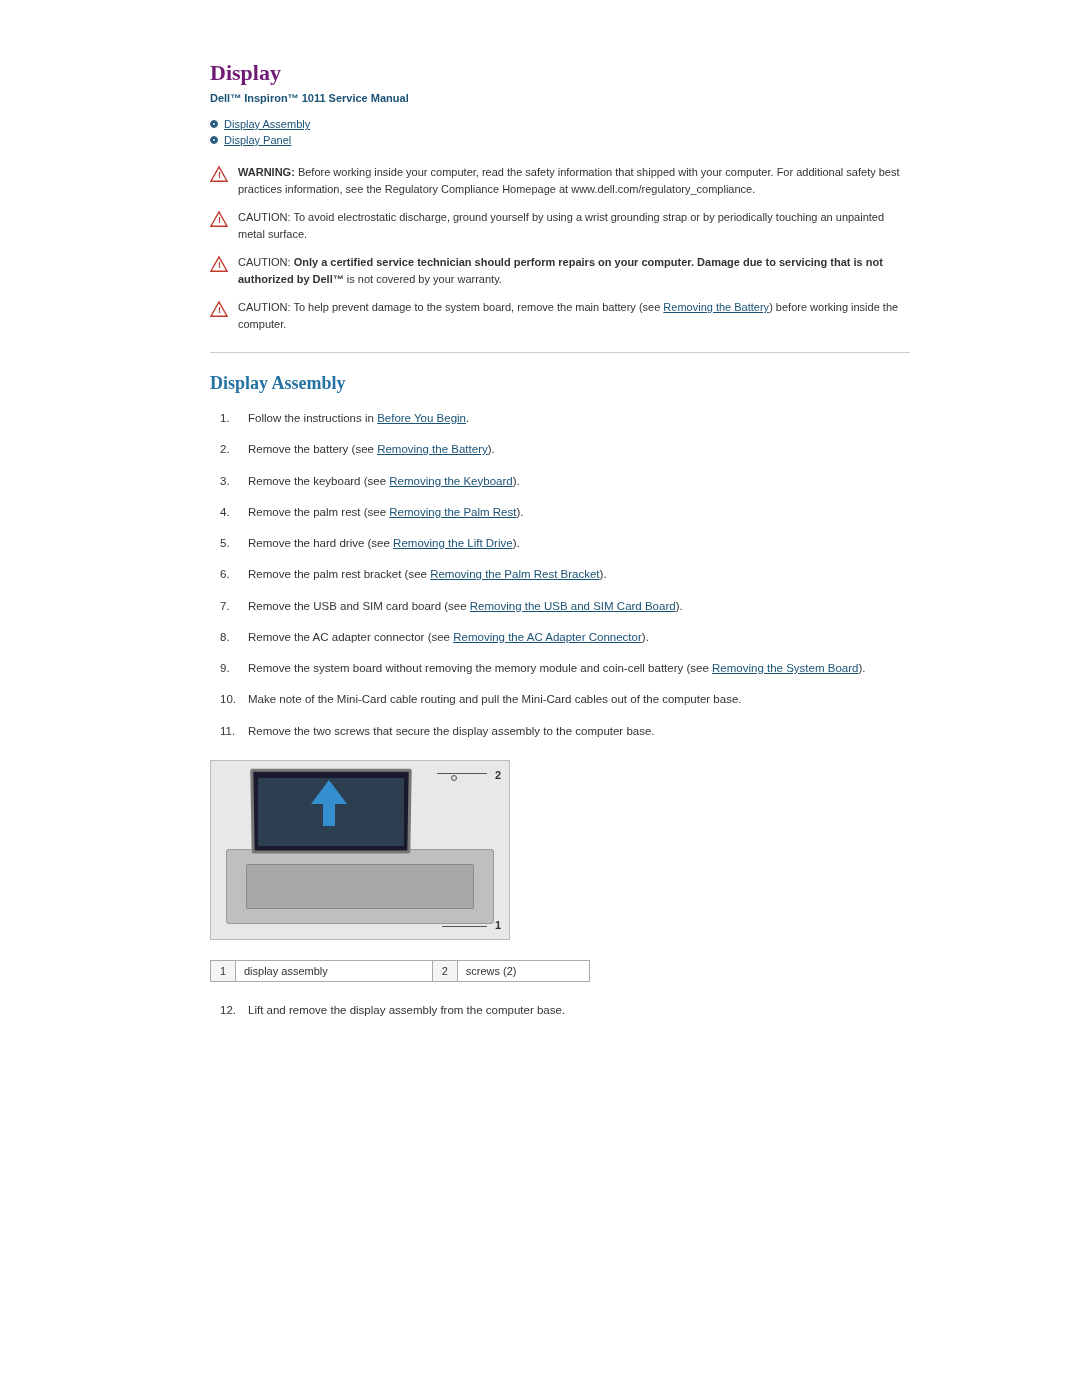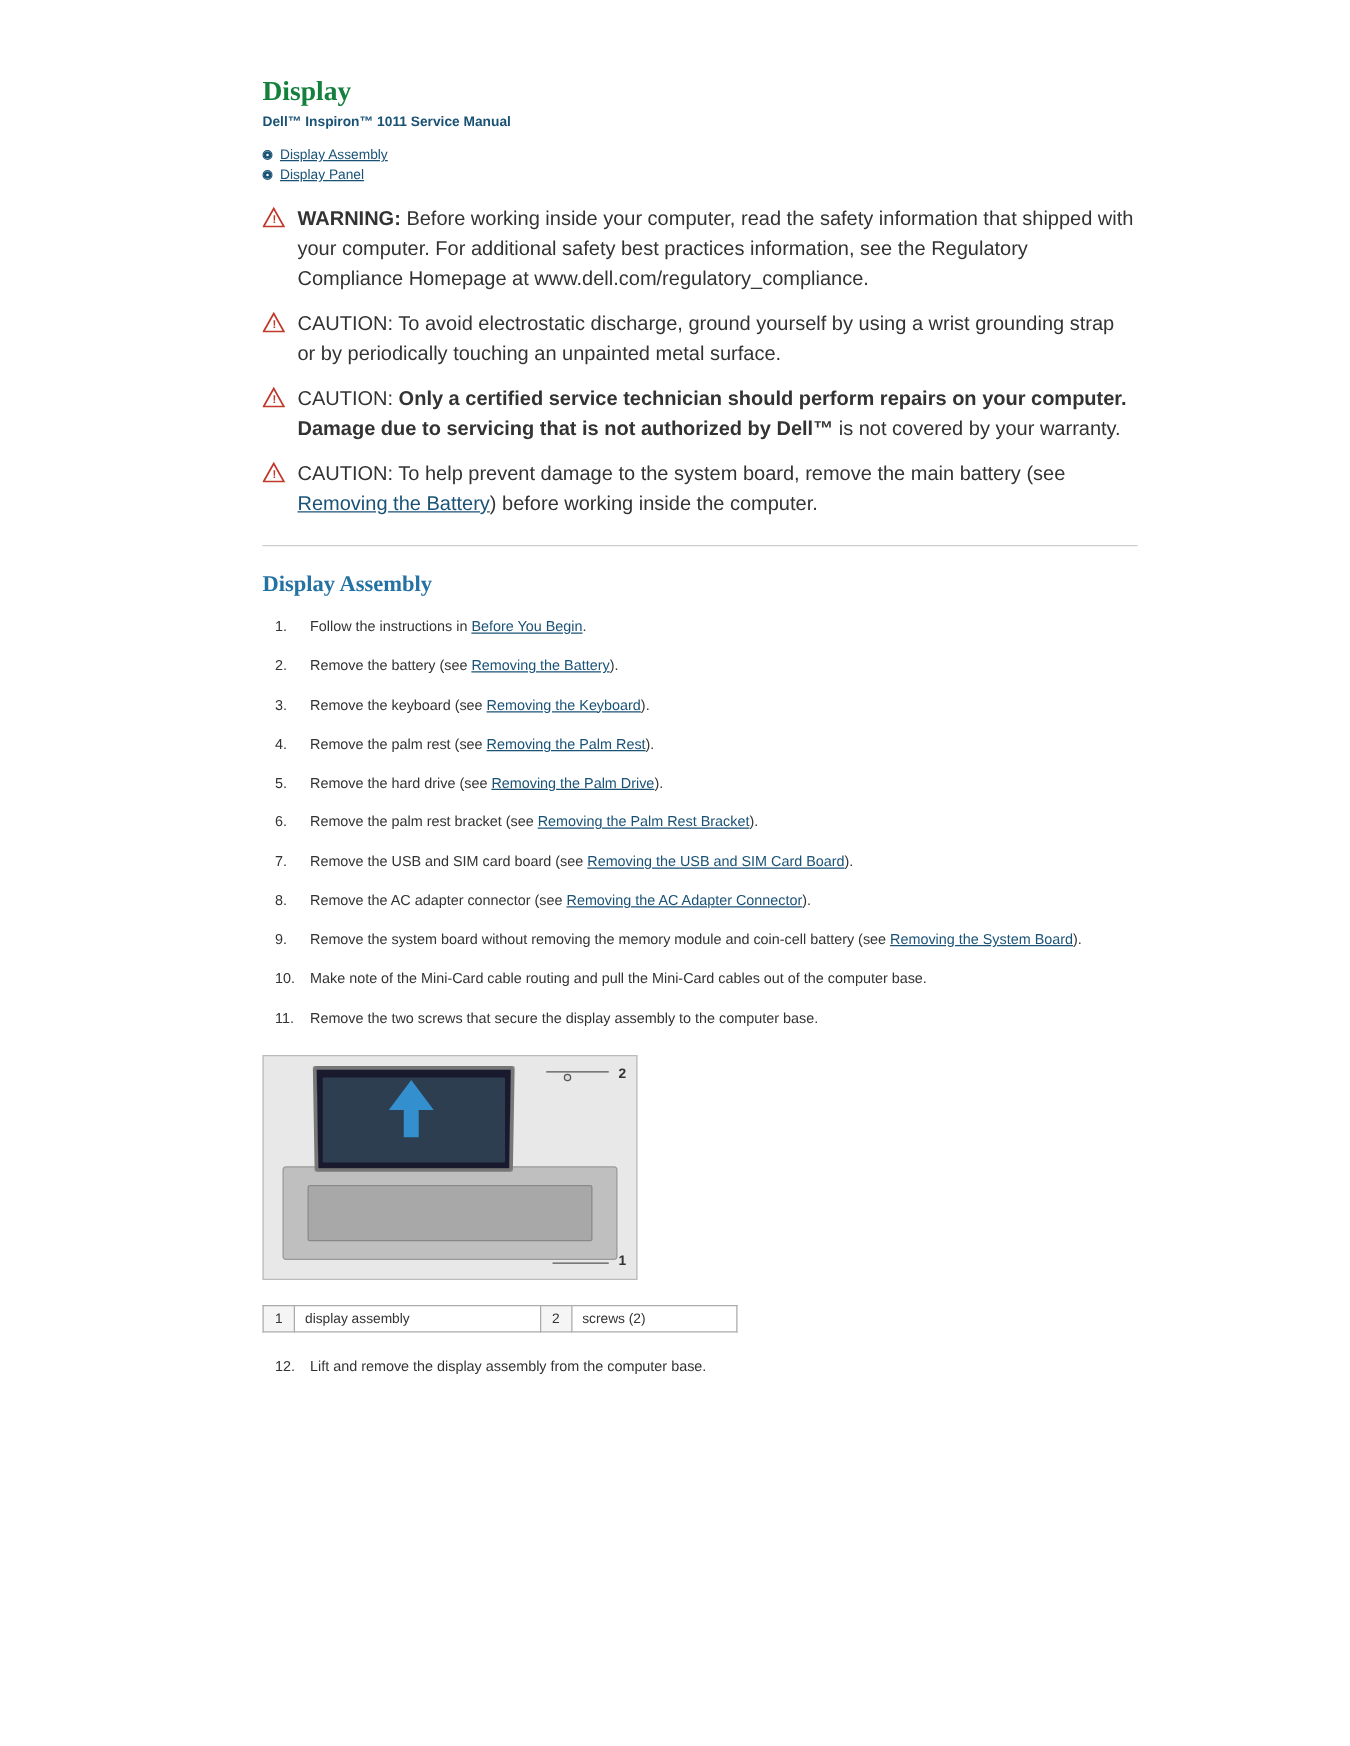--- a/index.html
+++ b/index.html
@@ -18,21 +18,21 @@
     .back-link {
       font-size: 11px;
       color: #1a5276;
       text-decoration: underline;
       cursor: pointer;
       margin-bottom: 18px;
       display: block;
     }
     .page-title {
       font-size: 22px;
-      color: #15803d;
+      color: #701a75;
       font-weight: bold;
       margin-bottom: 6px;
       font-family: Georgia, serif;
     }
     .service-manual-title {
       font-size: 11px;
       font-weight: bold;
       color: #1a5276;
       margin-bottom: 14px;
     }
@@ -68,21 +68,21 @@
       gap: 10px;
       margin-bottom: 12px;
     }
     .warning-icon {
       flex-shrink: 0;
       width: 18px;
       height: 18px;
       margin-top: 1px;
     }
     .warning-text {
-      font-size: 16px;
+      font-size: 11px;
       color: #333;
       line-height: 1.5;
     }
     .warning-text .label-warning {
       font-weight: bold;
       color: #333;
     }
     .warning-text .label-caution {
       font-weight: normal;
       color: #333;
@@ -236,21 +236,21 @@
     <li>
       Remove the battery (see <a class="inline-link" href="#">Removing the Battery</a>).
     </li>
     <li>
       Remove the keyboard (see <a class="inline-link" href="#">Removing the Keyboard</a>).
     </li>
     <li>
       Remove the palm rest (see <a class="inline-link" href="#">Removing the Palm Rest</a>).
     </li>
     <li>
-      Remove the hard drive (see <a class="inline-link" href="#">Removing the Palm Drive</a>).
+      Remove the hard drive (see <a class="inline-link" href="#">Removing the Lift Drive</a>).
     </li>
     <li>
       Remove the palm rest bracket (see <a class="inline-link" href="#">Removing the Palm Rest Bracket</a>).
     </li>
     <li>
       Remove the USB and SIM card board (see <a class="inline-link" href="#">Removing the USB and SIM Card Board</a>).
     </li>
     <li>
       Remove the AC adapter connector (see <a class="inline-link" href="#">Removing the AC Adapter Connector</a>).
     </li>

